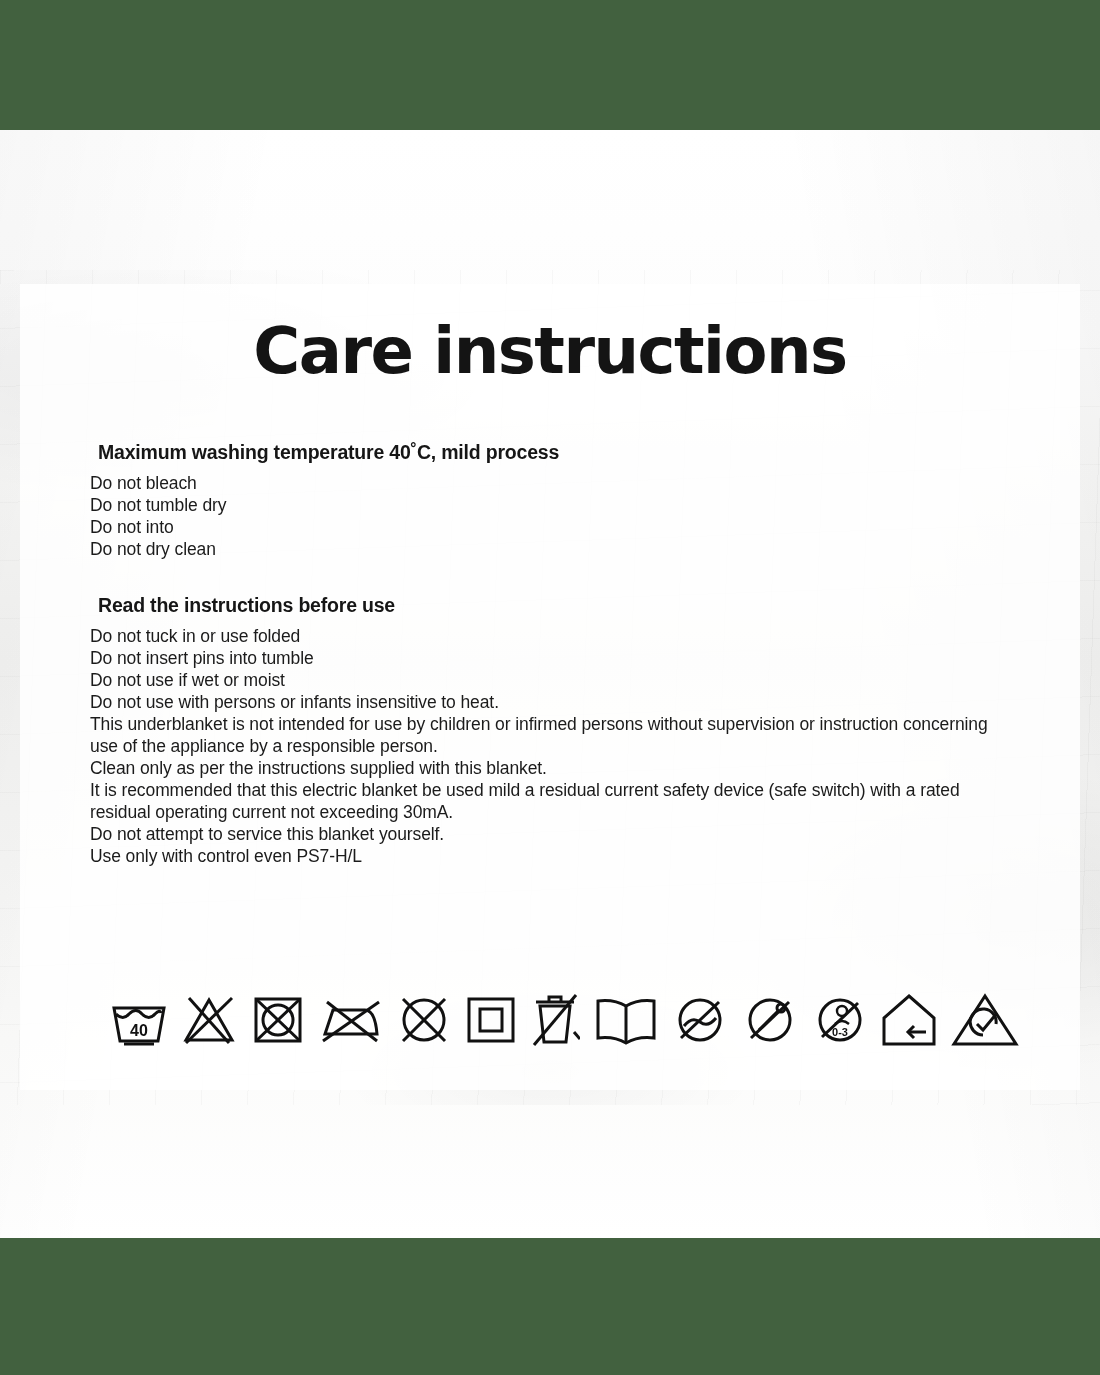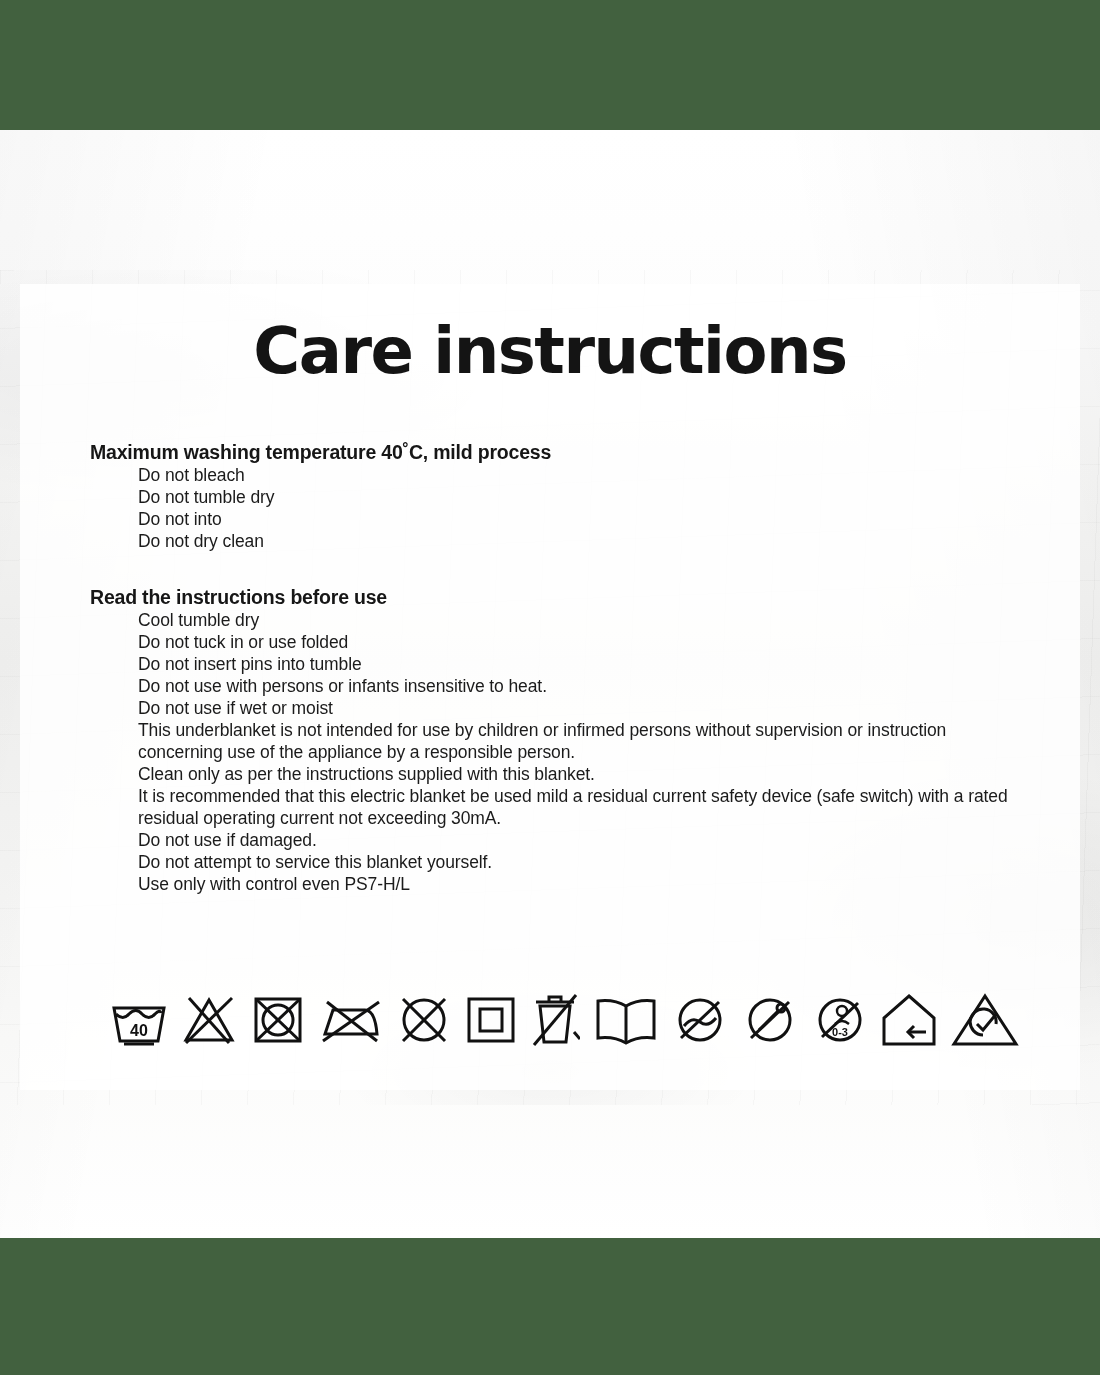--- a/index.html
+++ b/index.html
@@ -81,40 +81,39 @@
     text-align: center;
     font-size: 64px;
     line-height: 1.05;
     font-weight: 700;
     letter-spacing: -1.5px;
     color: #141414;
     font-family: "DejaVu Sans", sans-serif;
   }
 
   .section-head {
-    margin: 0;
+    margin: 8px;
     font-size: 19.5px;
     font-weight: 700;
     color: #161616;
     letter-spacing: -0.2px;
   }
   .head-1 { margin-top: 56px; }
   .head-2 { margin-top: 34px; }
 
   ul.lines {
     list-style: none;
     margin: 0;
     padding: 0;
   }
   ul.lines li {
     font-size: 17.5px;
     line-height: 22px;
     color: #1b1b1b;
     letter-spacing: -0.1px;
-    margin-left: 48px;
   }
   .list-1 { margin-top: 22px; }
   .list-2 { margin-top: 21px; }
 
   
   .symbols {
     position: absolute;
     left: 90px;
     top: 700px;
     width: 910px;
@@ -144,29 +143,27 @@
       <ul class="lines list-1">
         <li>Do not bleach</li>
         <li>Do not tumble dry</li>
         <li>Do not into</li>
         <li>Do not dry clean</li>
       </ul>
 
       <p class="section-head head-2">Read the instructions before use</p>
 
       <ul class="lines list-2">
-        <li>Cool tumble dry</li>
         <li>Do not tuck in or use folded</li>
         <li>Do not insert pins into tumble</li>
+        <li>Do not use if wet or moist</li>
         <li>Do not use with persons or infants insensitive to heat.</li>
-        <li>Do not use if wet or moist</li>
         <li>This underblanket is not intended for use by children or infirmed persons without supervision or instruction concerning use of the appliance by a responsible person.</li>
         <li>Clean only as per the instructions supplied with this blanket.</li>
         <li>It is recommended that this electric blanket be used mild a residual current safety device (safe switch) with a rated residual operating current not exceeding 30mA.</li>
-        <li>Do not use if damaged.</li>
         <li>Do not attempt to service this blanket yourself.</li>
         <li>Use only with control even PS7-H/L</li>
       </ul>
 
     </div>
 
     <div class="symbols">
 
       <span>
         <svg width="58" height="52" viewBox="0 0 58 52">

